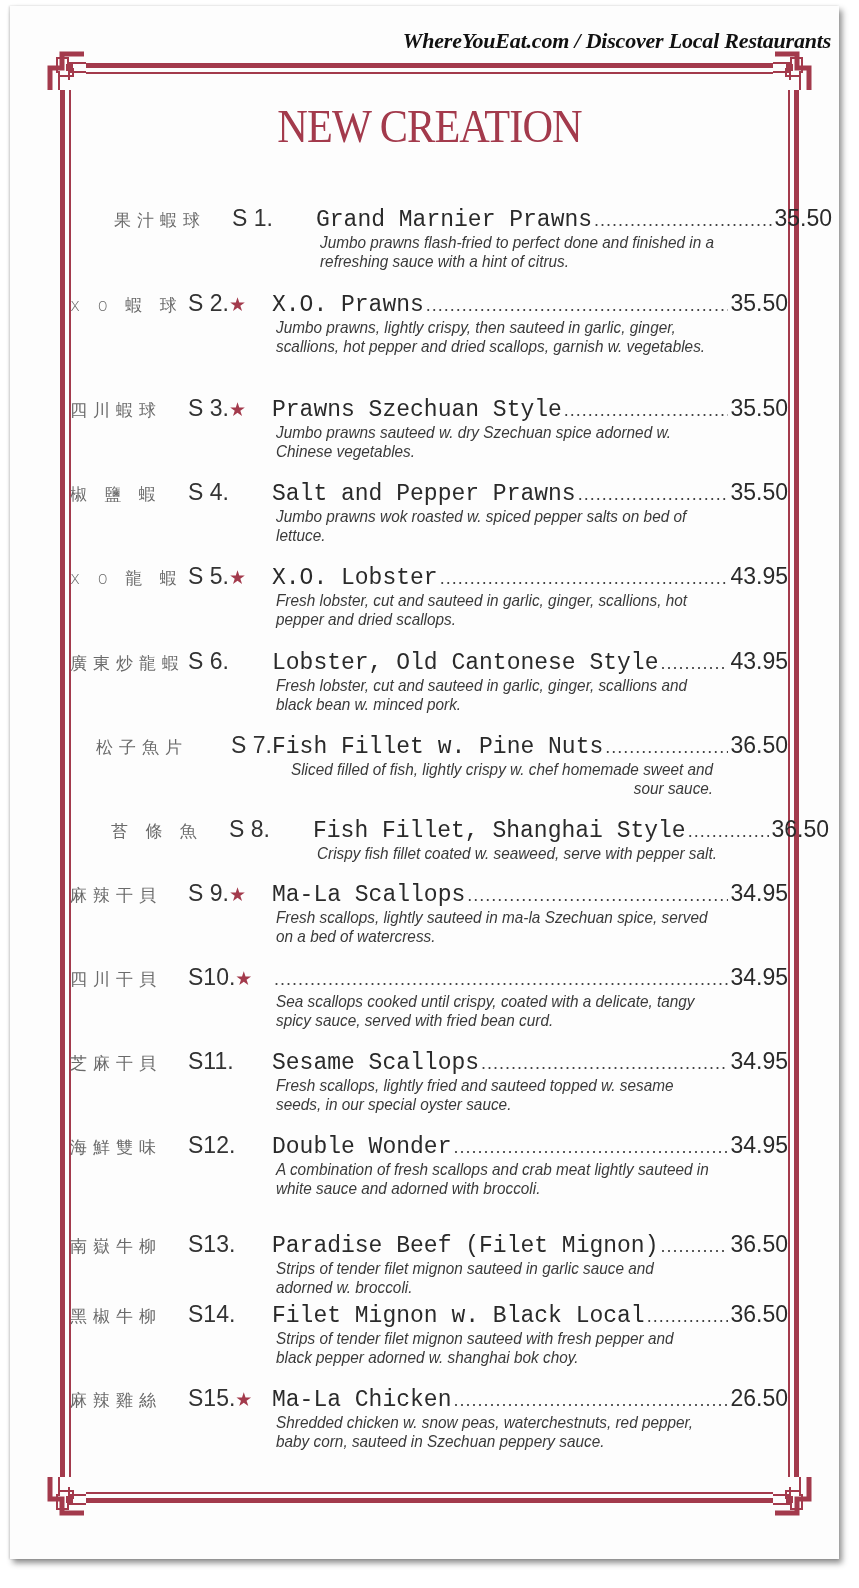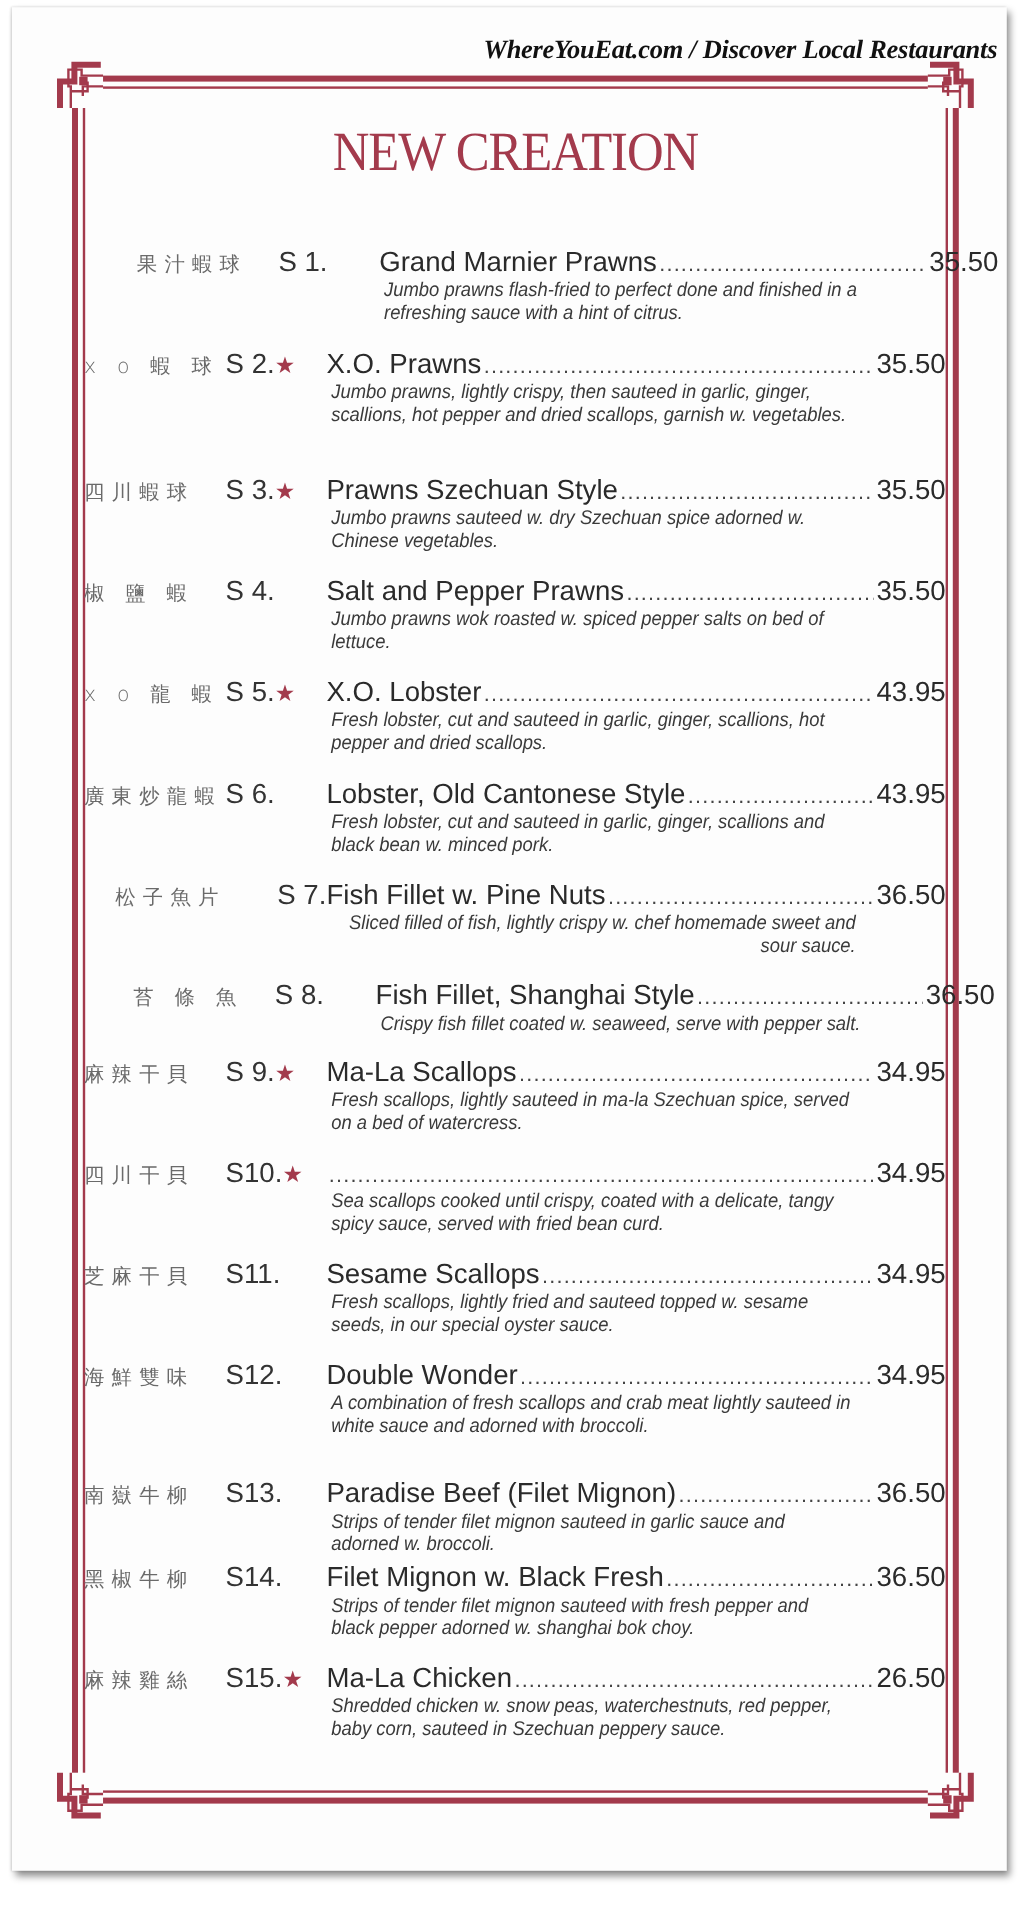--- a/index.html
+++ b/index.html
@@ -39,21 +39,21 @@
   .item { position: relative; }
   .row { display: flex; align-items: baseline; height: 28px; }
   .zh {
     width: 118px; font-family: "DejaVu Sans", sans-serif; font-size: 17px;
     color: #6a6a6a; letter-spacing: 6px; white-space: nowrap; overflow: hidden;
     font-weight: 300;
   }
   .code { width: 84px; font-size: 23px; color: #333; white-space: nowrap; }
   .star { color: #a33a4c; font-size: 19px; }
   .name-line { flex: 1; display: flex; align-items: baseline; overflow: hidden; white-space: nowrap; }
-  .name { font-size: 23px; color: #2a2a2a; white-space: nowrap; }
+  .name { font-size: 23px; color: #2a2a2a; white-space: nowrap; font-family: Liberation Mono, monospace; }
   .dots { flex: 1; overflow: hidden; white-space: nowrap; color: #444; font-size: 18px; letter-spacing: 1px; margin: 0 2px; }
   .dots::after { content: "................................................................................................................"; }
   .price { font-size: 23px; color: #2a2a2a; white-space: nowrap; }
   .desc {
     margin-left: 206px; width: 470px; font-style: italic; font-size: 16.5px;
     color: #3a3a3a; line-height: 19px; transform: scaleX(0.93); transform-origin: left top;
   }
 </style>
 </head>
 <body>
@@ -263,21 +263,21 @@
         <span class="price">36.50</span>
       </span>
     </div>
     <div class="desc">Strips of tender filet mignon sauteed in garlic sauce and adorned w. broccoli.</div>
   </div>
     <div class="item" style="position: absolute; top: 1096px; left: 0px; width: 100%;">
     <div class="row">
       <span class="zh">黑椒牛柳</span>
       <span class="code"><span class="code-text">S14.</span></span>
       <span class="name-line">
-        <span class="name">Filet Mignon w. Black Fresh</span>
+        <span class="name">Filet Mignon w. Black Local</span>
         <span class="dots"></span>
         <span class="price">36.50</span>
       </span>
     </div>
     <div class="desc">Strips of tender filet mignon sauteed with fresh pepper and black pepper adorned w. shanghai bok choy.</div>
   </div>
     <div class="item" style="position: absolute; top: 1180px; left: 0px; width: 100%;">
     <div class="row">
       <span class="zh">麻辣雞絲</span>
       <span class="code"><span class="code-text">S15.</span><span class="star">★</span></span>

